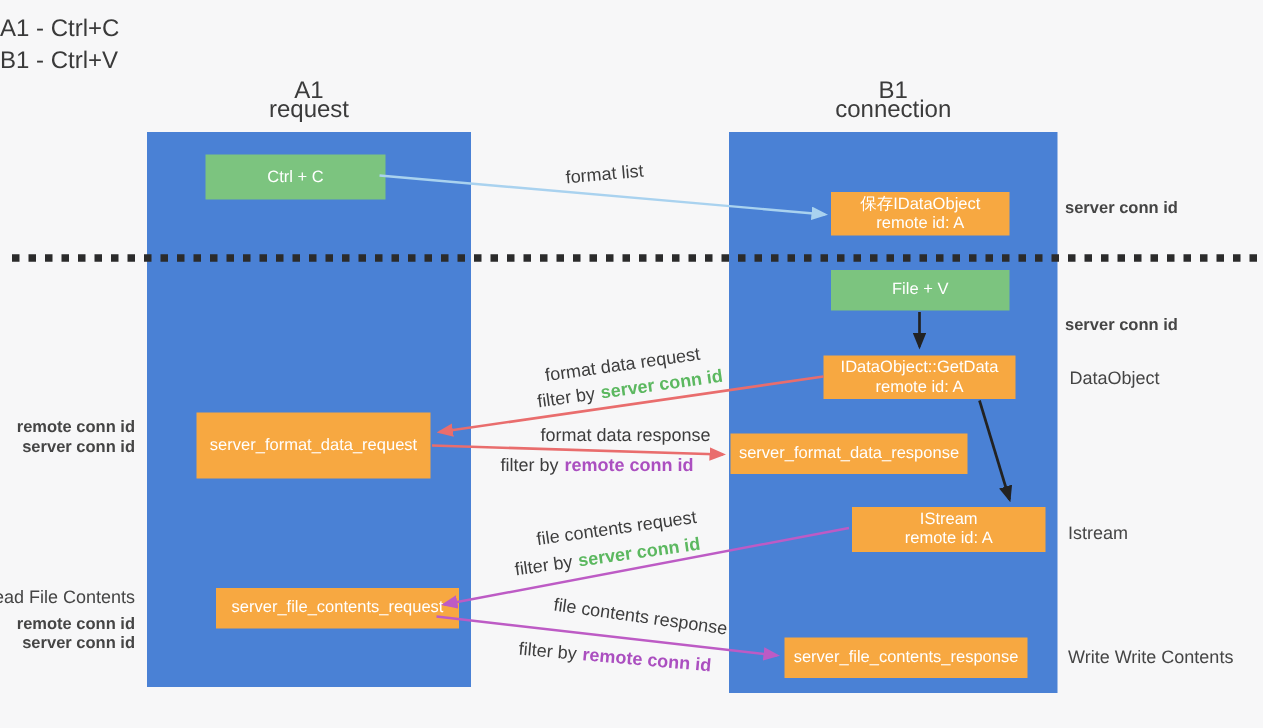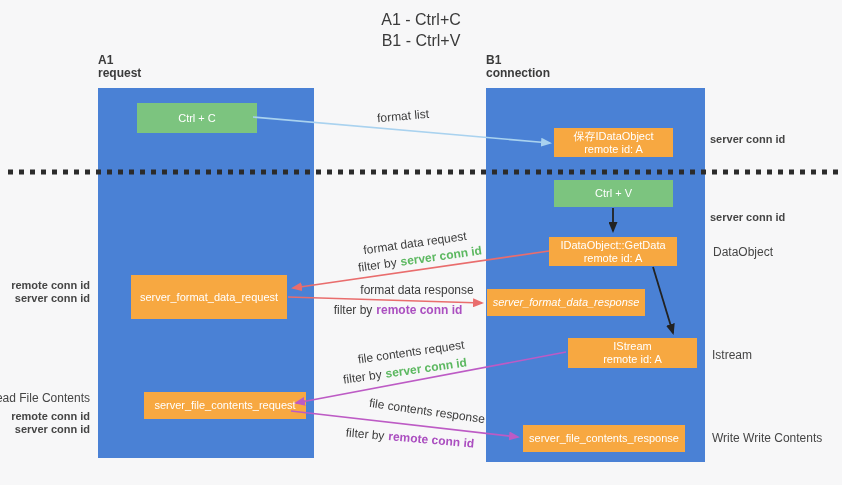--- a/index.html
+++ b/index.html
@@ -2,47 +2,47 @@
 <html><head>
 <meta charset="utf-8">
 <style>
   * { margin:0; padding:0; box-sizing:border-box; }
   html,body { background:#f7f7f8; }
   .canvas {
     position:relative; width:842px; height:485px; background:#f7f7f8;
     font-family:"Liberation Sans", sans-serif; overflow:hidden;
   }
   .title {
-    position:absolute; left:0; right:0; top:9px; text-align:center;
+    position:absolute; left:0; right:0; top:9px; text-align:left;
     font-size:16px; line-height:21px; color:#3a3a3a;
   }
   .col-header {
-    position:absolute; top:54px; text-align:left;
-    font-size:12px; line-height:13px; color:#3b3b3b;font-weight:bold;
+    position:absolute; top:54px; text-align:center;
+    font-size:16px; line-height:13px; color:#3b3b3b;
   }
   .col-header.a1 { left:98px;  width:216px; }
   .col-header.b1 { left:486px; width:219px; }
   .column { position:absolute; background:#4a81d5; }
   .column.a1 { left:98px;  top:88px; width:216px; height:370px; }
   .column.b1 { left:486px; top:88px; width:219px; height:374px; }
   .arrow-layer { position:absolute; left:0; top:0; width:842px; height:485px; pointer-events:none; z-index:5; }
   .box {
     position:absolute; z-index:4; display:flex; flex-direction:column;
     align-items:center; justify-content:center; text-align:center;
     color:#ffffff; font-size:11px; line-height:13px; white-space:nowrap;
   }
   .box.green  { background:#7cc47f; }
   .box.orange { background:#f7a841; }
   .bx-ctrl-c   { left:137px; top:103px; width:120px; height:30px; }
   .bx-ctrl-v   { left:554px; top:180px; width:119px; height:27px; }
   .bx-save     { left:554px; top:128px; width:119px; height:29px; }
   .bx-getdata  { left:549px; top:237px; width:128px; height:29px; }
   .bx-istream  { left:568px; top:338px; width:129px; height:30px; }
   .bx-fmt-req  { left:131px; top:275px; width:156px; height:44px; }
-  .bx-fmt-resp { left:487px; top:289px; width:158px; height:27px;font-style:italic; }
+  .bx-fmt-resp { left:487px; top:289px; width:158px; height:27px; }
   .bx-file-req { left:144px; top:392px; width:162px; height:27px; }
   .bx-file-resp{ left:523px; top:425px; width:162px; height:27px; }
   .flow-label {
     position:absolute; z-index:6; font-size:12px; color:#3d3d3d;
     white-space:nowrap; transform:translate(-50%,-50%);
   }
   .flow-label.rot-n8 { transform:translate(-50%,-50%) rotate(-8deg); }
   .flow-label.rot-n5 { transform:translate(-50%,-50%) rotate(-5deg); }
   .flow-label.rot-p8 { transform:translate(-50%,-50%) rotate(8deg); }
   .flow-label.rot-p5 { transform:translate(-50%,-50%) rotate(5deg); }
@@ -88,21 +88,21 @@
   <div class="column b1"></div>
 
   <div class="box green bx-ctrl-c">
     <div>Ctrl + C</div>
   </div>
   <div class="box orange bx-save">
     <div>保存IDataObject</div>
     <div>remote id: A</div>
   </div>
   <div class="box green bx-ctrl-v">
-    <div>Ctrl + V</div>
+    <div>File + V</div>
   </div>
   <div class="box orange bx-getdata">
     <div>IDataObject::GetData</div>
     <div>remote id: A</div>
   </div>
   <div class="box orange bx-fmt-req">
     <div>server_format_data_request</div>
   </div>
   <div class="box orange bx-fmt-resp">
     <div>server_format_data_response</div>

